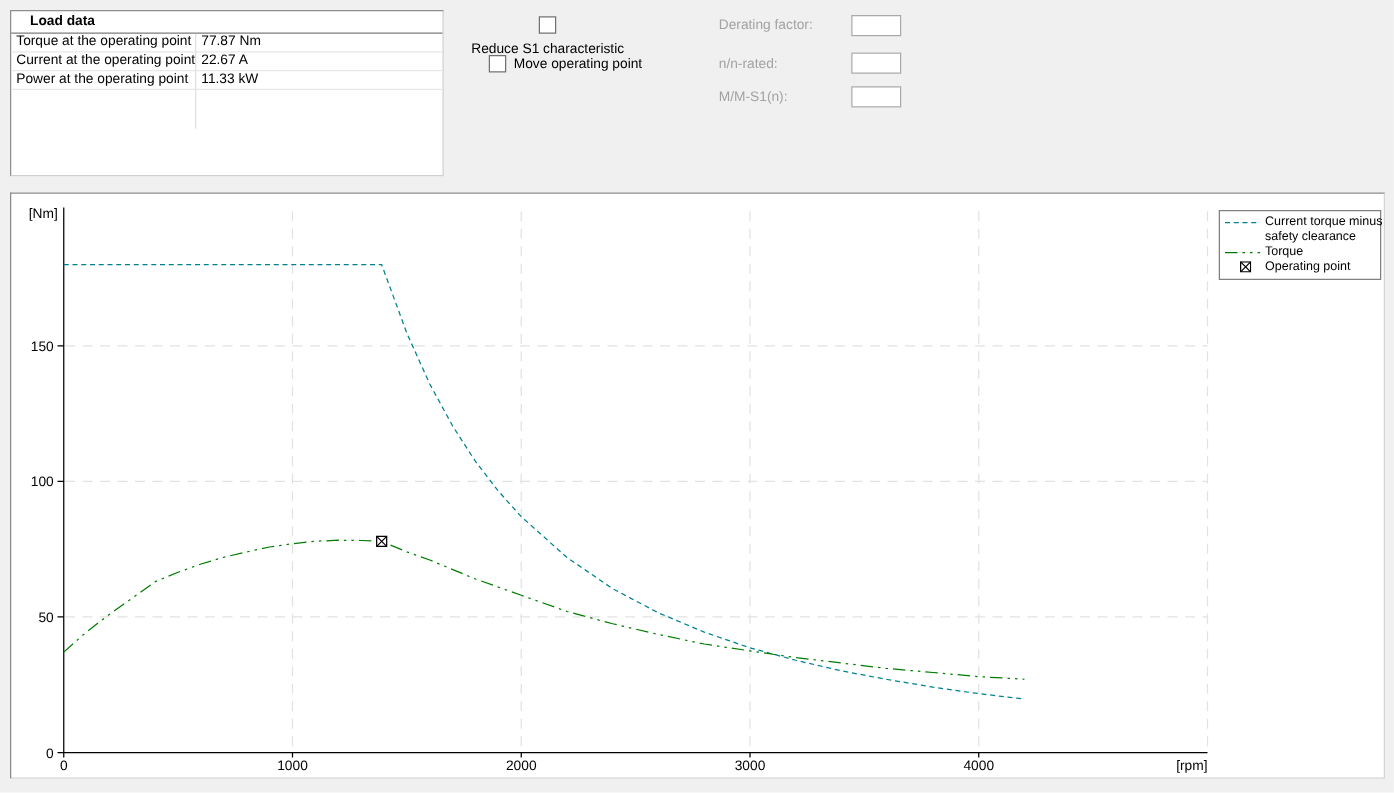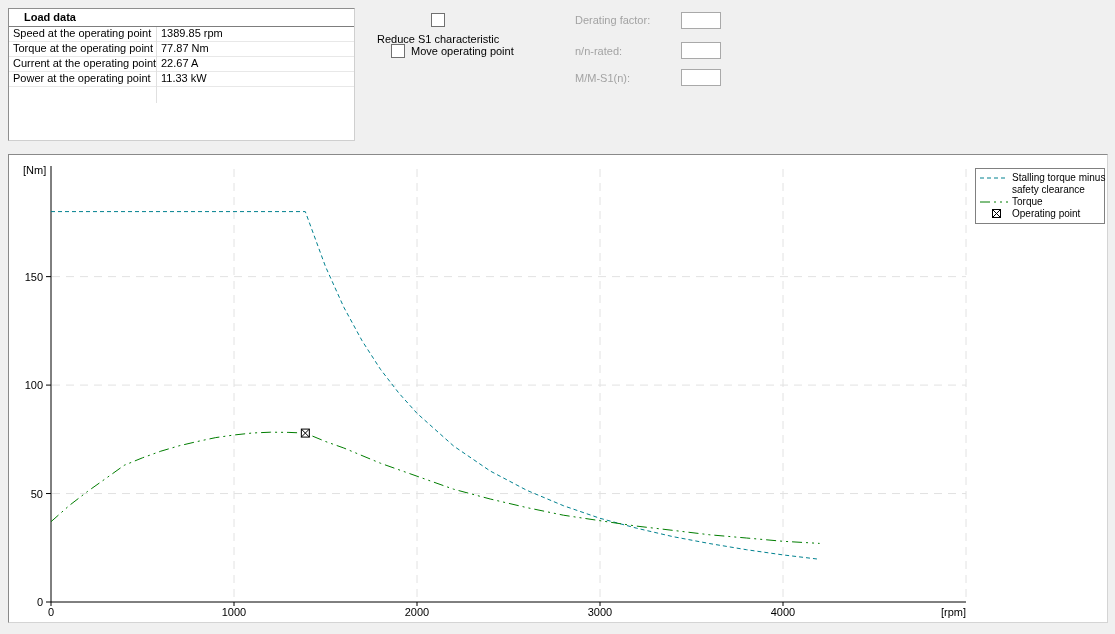--- a/index.html
+++ b/index.html
@@ -73,24 +73,20 @@
   .legend-text{white-space:nowrap;}
 </style>
 </head>
 <body>
 
 <div class="load-panel">
   <div class="load-header">Load data</div>
   <div class="load-rows">
     <div class="load-col-divider"></div>
     <div class="load-row">
-      <span class="lbl">Speed at the operating point</span>
-      <span class="val">1389.85 rpm</span>
-    </div>
-    <div class="load-row">
       <span class="lbl">Torque at the operating point</span>
       <span class="val">77.87 Nm</span>
     </div>
     <div class="load-row">
       <span class="lbl">Current at the operating point</span>
       <span class="val">22.67 A</span>
     </div>
     <div class="load-row">
       <span class="lbl">Power at the operating point</span>
       <span class="val">11.33 kW</span>
@@ -154,21 +150,21 @@
     </svg>
 
   <div class="legend">
     <div class="legend-row">
       <span class="legend-sample">
         <svg width="28" height="4">
             <line class="legend-line" x1="0" y1="2" x2="28" y2="2" stroke="#00818f" stroke-dasharray="4 3"></line>
           </svg>
       </span>
       <span class="legend-text">
-        <span>Stalling torque minus</span><br>
+        <span>Current torque minus</span><br>
         <span>safety clearance</span>
       </span>
     </div>
     <div class="legend-row">
       <span class="legend-sample">
         <svg width="28" height="4">
             <line class="legend-line" x1="0" y1="2" x2="28" y2="2" stroke="#007d00" stroke-dasharray="10 4 2 4 2 4"></line>
           </svg>
       </span>
       <span class="legend-text">Torque</span>

